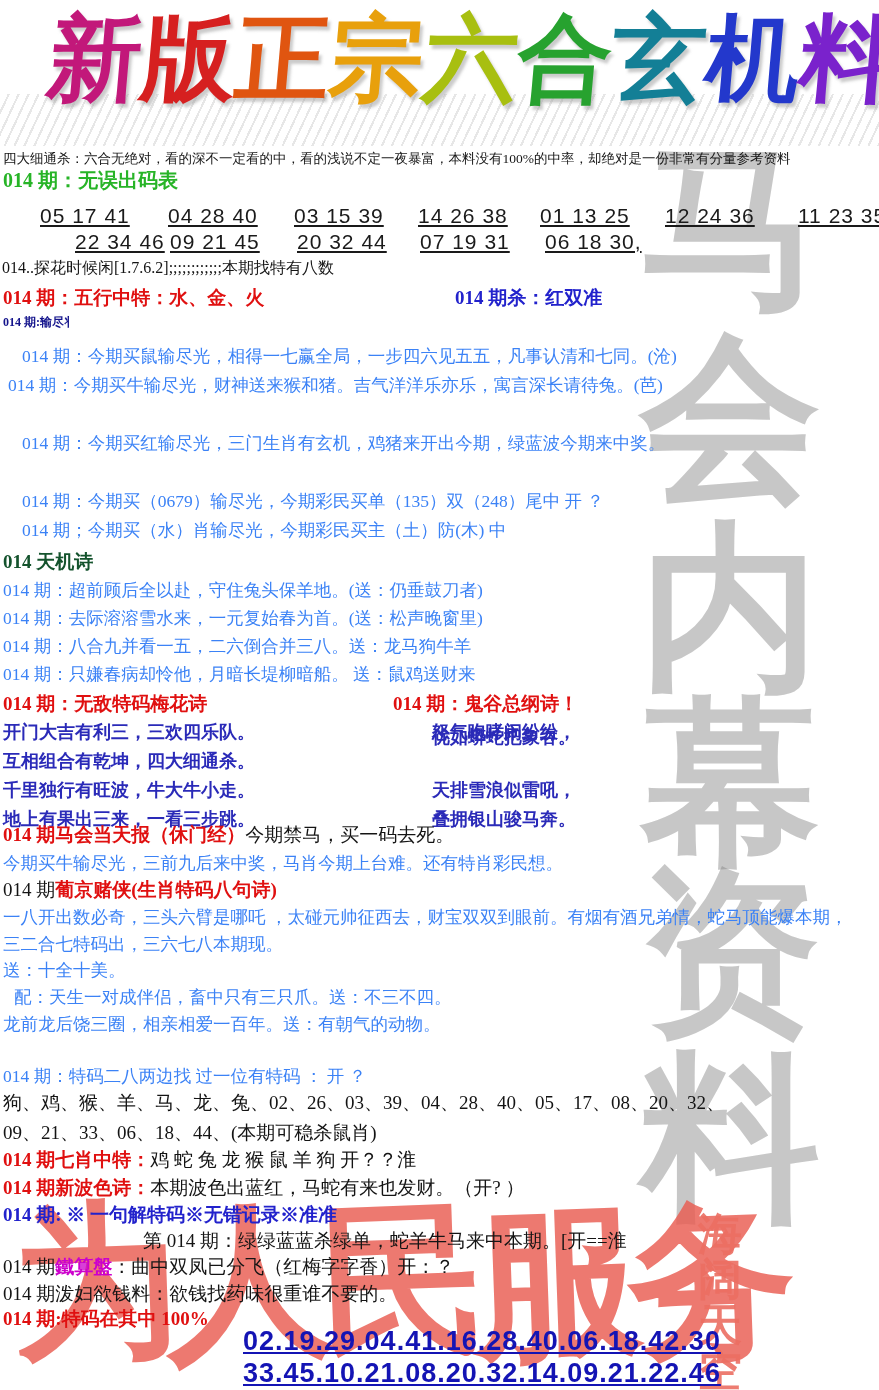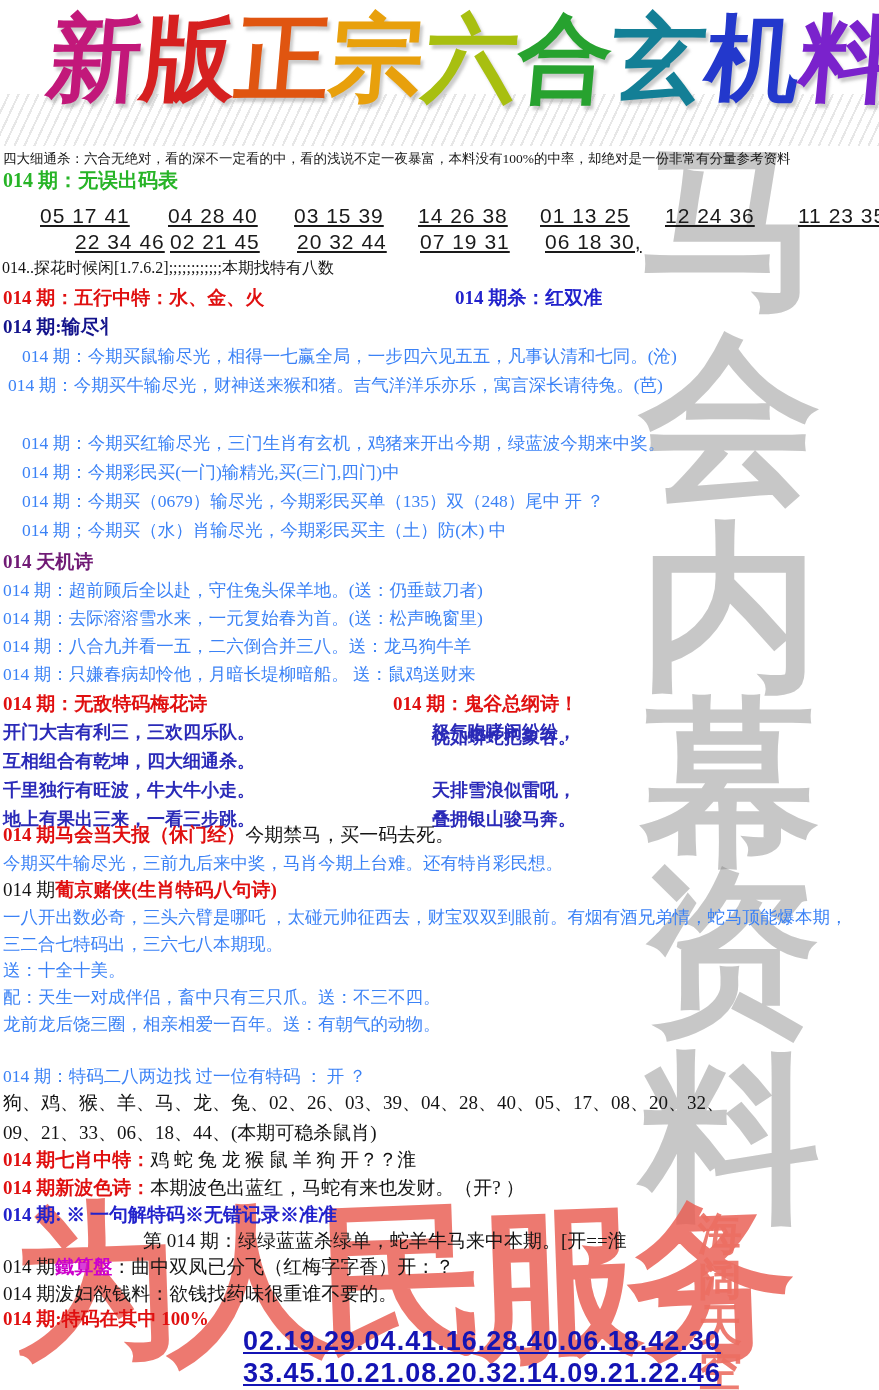--- a/index.html
+++ b/index.html
@@ -17,22 +17,22 @@
          background:repeating-linear-gradient(115deg,transparent 0 7px,#c9c9c9 7px 9px);}
   
   .note13{font-size:13.5px;color:#161616;}
   .hgreen{font-size:20px;font-weight:bold;color:#27b427;}
   .num21{font-size:21px;color:#1a1a1a;letter-spacing:1px;}
   .body16{font-size:16px;color:#141414;}
   .body17{font-size:17.5px;color:#3b82f6;}
   .body19{font-size:19px;color:#141414;}
   .hred{font-size:19px;font-weight:bold;color:#e01010;}
   .hblue{font-size:19px;font-weight:bold;color:#2222cc;}
-  .hnavy{font-size:19px;font-weight:bold;color:#14148c;}
-  .hmag{font-size:19px;font-weight:bold;color:#701a75;}
+  .hnavy{font-size:12px;font-weight:bold;color:#14148c;}
+  .hmag{font-size:19px;font-weight:bold;color:#14532d;}
   .poem{font-size:18px;font-weight:600;color:#2a2ab8;}
   .inred{color:#e01010;font-weight:bold;}
   .inmag{color:#cc00cc;font-weight:bold;}
   .bignum{font-size:27px;font-weight:bold;color:#1414b4;letter-spacing:1px;}
   .wm-g{position:absolute;left:640px;font-size:180px;line-height:1;font-weight:bold;
         color:rgba(130,130,130,0.45);z-index:0;}
   .wm-brush{position:absolute;top:1198px;left:12px;z-index:0;display:flex;}
   .wm-brush span{font-size:168px;line-height:1;font-weight:bold;color:rgba(233,92,80,0.82);
                  margin-right:-14px;transform:rotate(-2deg);}
   .wm-vert{position:absolute;top:1212px;left:698px;z-index:0;display:flex;flex-direction:column;}
@@ -82,34 +82,33 @@
 
   <div class="abs hgreen" style="top:167px;left:3px">014 期：无误出码表</div>
   <div class="abs num21 sans" style="top:204px;left:40px">05 17 41</div>
   <div class="abs num21 sans" style="top:204px;left:168px">04 28 40</div>
   <div class="abs num21 sans" style="top:204px;left:294px">03 15 39</div>
   <div class="abs num21 sans" style="top:204px;left:418px">14 26 38</div>
   <div class="abs num21 sans" style="top:204px;left:540px">01 13 25</div>
   <div class="abs num21 sans" style="top:204px;left:665px">12 24 36</div>
   <div class="abs num21 sans" style="top:204px;left:798px">11 23 35</div>
   <div class="abs num21 sans" style="top:230px;left:75px">22 34 46</div>
-  <div class="abs num21 sans" style="top:230px;left:170px">02 21 45</div>
+  <div class="abs num21 sans" style="top:230px;left:170px">09 21 45</div>
   <div class="abs num21 sans" style="top:230px;left:297px">20 32 44</div>
   <div class="abs num21 sans" style="top:230px;left:420px">07 19 31</div>
   <div class="abs num21 sans" style="top:230px;left:545px">06 18 30,</div>
   <div class="abs body16" style="top:258px;left:2px">014..探花时候闲[1.7.6.2];;;;;;;;;;;;本期找特有八数</div>
 
   <div class="abs hred" style="top:285px;left:3px">014 期：五行中特：水、金、火</div>
   <div class="abs hblue" style="top:285px;left:455px">014 期杀：红双准</div>
 
   <div class="abs hnavy" style="top:314px;left:3px">014 期:输尽丬</div>
   <div class="abs body17" style="top:344px;left:22px">014 期：今期买鼠输尽光，相得一七赢全局，一步四六见五五，凡事认清和七同。(沧)</div>
   <div class="abs body17" style="top:373px;left:8px">014 期：今期买牛输尽光，财神送来猴和猪。吉气洋洋乐亦乐，寓言深长请待兔。(芭)</div>
   <div class="abs body17" style="top:431px;left:22px">014 期：今期买红输尽光，三门生肖有玄机，鸡猪来开出今期，绿蓝波今期来中奖。</div>
-  <div class="abs body17" style="top:460px;left:22px">014 期：今期彩民买(一门)输精光,买(三门,四门)中</div>
   <div class="abs body17" style="top:489px;left:22px">014 期：今期买（0679）输尽光，今期彩民买单（135）双（248）尾中 开 ？</div>
   <div class="abs body17" style="top:518px;left:22px">014 期；今期买（水）肖输尽光，今期彩民买主（土）防(木) 中</div>
 
   <div class="abs hmag" style="top:549px;left:3px">014 天机诗</div>
   <div class="abs body17" style="top:578px;left:3px">014 期：超前顾后全以赴，守住兔头保羊地。(送：仍垂鼓刀者)</div>
   <div class="abs body17" style="top:606px;left:3px">014 期：去际溶溶雪水来，一元复始春为首。(送：松声晚窗里)</div>
   <div class="abs body17" style="top:634px;left:3px">014 期：八合九并看一五，二六倒合并三八。送：龙马狗牛羊</div>
   <div class="abs body17" style="top:662px;left:3px">014 期：只嫌春病却怜他，月暗长堤柳暗船。 送：鼠鸡送财来</div>
 
   <div class="abs hred" style="top:691px;left:3px">014 期：无敌特码梅花诗</div>
@@ -127,21 +126,21 @@
     <span class="inred">014 期马会当天报（休门经）</span><span>今期禁马，买一码去死。</span>
   </div>
   <div class="abs body17" style="top:851px;left:3px">今期买牛输尽光，三前九后来中奖，马肖今期上台难。还有特肖彩民想。</div>
 
   <div class="abs body19" style="top:877px;left:3px">
     <span>014 期</span><span class="inred">葡京赌侠(生肖特码八句诗)</span>
   </div>
   <div class="abs body17" style="top:932px;left:3px">三二合七特码出，三六七八本期现。</div>
   <div class="abs body17" style="top:905px;left:3px">一八开出数必奇，三头六臂是哪吒 ，太碰元帅征西去，财宝双双到眼前。有烟有酒兄弟情，蛇马顶能爆本期，</div>
   <div class="abs body17" style="top:958px;left:3px">送：十全十美。</div>
-  <div class="abs body17" style="top:985px;left:3px">配：天生一对成伴侣，畜中只有三只爪。送：不三不四。</div>
+  <div class="abs body17" style="top:985px;left:14px">配：天生一对成伴侣，畜中只有三只爪。送：不三不四。</div>
   <div class="abs body17" style="top:1012px;left:3px">龙前龙后饶三圈，相亲相爱一百年。送：有朝气的动物。</div>
 
   <div class="abs body17" style="top:1064px;left:3px">014 期：特码二八两边找  过一位有特码 ： 开 ？</div>
   <div class="abs body19" style="top:1090px;left:3px">狗、鸡、猴、羊、马、龙、兔、02、26、03、39、04、28、40、05、17、08、20、32、</div>
   <div class="abs body19" style="top:1120px;left:3px">09、21、33、06、18、44、(本期可稳杀鼠肖)</div>
 
   <div class="abs body19" style="top:1147px;left:3px">
     <span class="inred">014 期七肖中特：</span><span>鸡 蛇 兔 龙 猴 鼠 羊 狗 开？？淮</span>
   </div>
   <div class="abs body19" style="top:1175px;left:3px">

